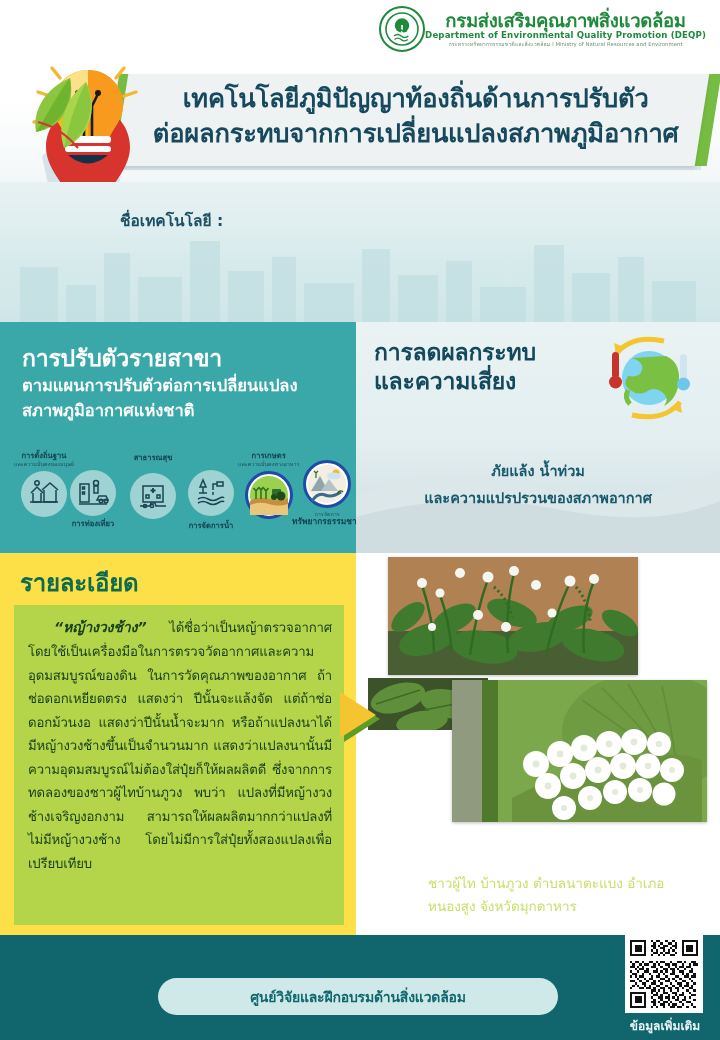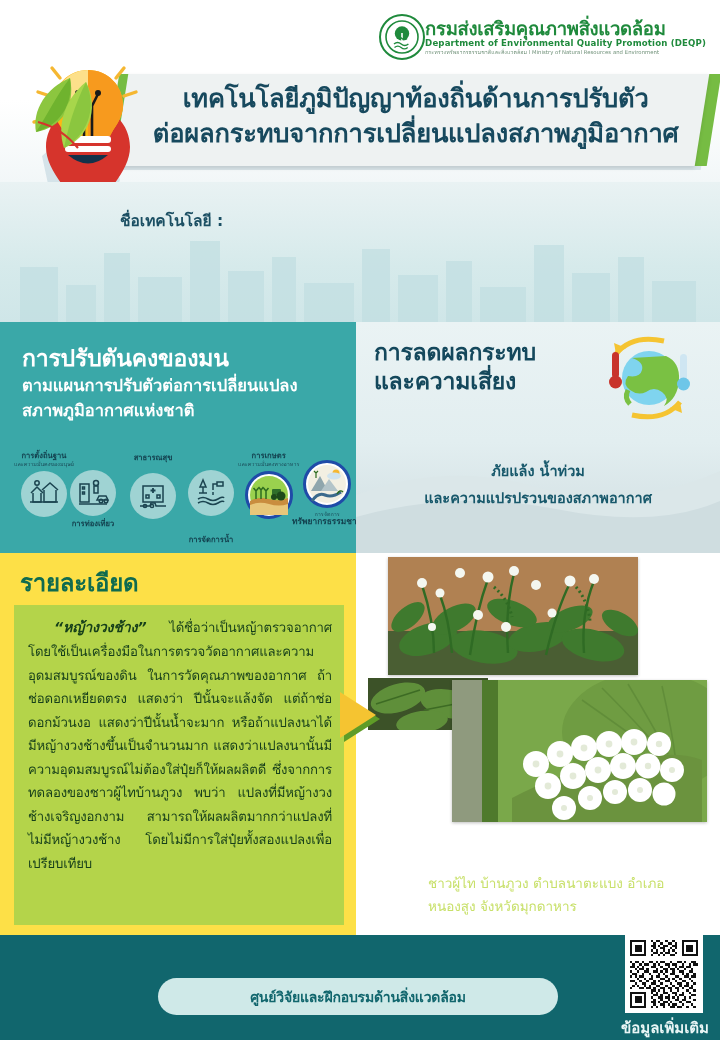--- a/index.html
+++ b/index.html
@@ -16,22 +16,22 @@
     background: #ffffff;
     overflow: hidden;
   }
 
   
   .header {
     position: absolute; left: 0; top: 0; width: 720px; height: 182px;
     background: linear-gradient(#ffffff 0%, #ffffff 55%, #f2f7f8 100%);
   }
   .logo-block {
-    position: absolute; right: 14px; top: 14px;
-    display: flex; align-items: center; 
+    position: absolute; right: 14px; top: 6px;
+    display: flex; align-items: center;  text-align: center;
   }
   .logo-mark {
     width: 46px; height: 46px; border-radius: 50%;
     border: 2.5px solid #1f8a3c; background: #ffffff;
     display: flex; align-items: center; justify-content: center; flex: none;
   }
   .logo-text { line-height: 1.05; }
   .logo-th {
     font-size: 18.5px; font-weight: bold; color: #1f8a3c;
     letter-spacing: -0.3px; white-space: nowrap;
@@ -197,21 +197,21 @@
   }
   .footer-pill span {
     font-size: 14px; font-weight: bold; color: #11666d; letter-spacing: -0.2px;
   }
   .qr-box {
     position: absolute; left: 625px; top: 935px; width: 78px; height: 78px;
     background: #ffffff; padding: 5px;
   }
   .qr-cap {
     position: absolute; left: 620px; top: 1016px; width: 90px; text-align: center;
-    font-size: 15px; font-weight: bold; color: #eaf6f6;
+    font-size: 12px; font-weight: bold; color: #eaf6f6;
   }
 </style>
 </head>
 <body>
 
 <div id="poster">
 
   <div class="header">
 
     <div class="logo-block">
@@ -295,21 +295,21 @@
         <rect x="534" y="18" width="30" height="77"></rect>
         <rect x="572" y="46" width="38" height="49"></rect>
         <rect x="618" y="30" width="26" height="65"></rect>
         <rect x="652" y="54" width="44" height="41"></rect>
       </g>
     </svg>
     <div class="tech-label">ชื่อเทคโนโลยี :</div>
   </div>
 
   <div class="panel-left">
-    <div class="pl-h1">การปรับตันคงของมน</div>
+    <div class="pl-h1">การปรับตัวรายสาขา</div>
     <div class="pl-h2">
       <span>ตามแผนการปรับตัวต่อการเปลี่ยนแปลง</span><br>
       <span>สภาพภูมิอากาศแห่งชาติ</span>
     </div>
   </div>
 
   <div class="sectors">
 
     <div class="sector" style="left:14px; top:0;">
       <div class="sec-lab">การตั้งถิ่นฐาน</div>
@@ -364,21 +364,21 @@
           <path d="M8 3 L5 10h6z"></path>
             <path d="M8 10v6"></path>
             <path d="M4 16h8"></path>
           <path d="M22 5h6v4h-6z"></path>
             <path d="M22 7h-4v6"></path>
             <path d="M18 15v3"></path>
           <path d="M3 22q5-3 10 0t10 0 6-1"></path>
             <path d="M3 26q5-3 10 0t10 0 6-1"></path>
         </svg>
       </div>
-      <div class="sec-lab" style="margin-top:20px;">การจัดการน้ำ</div>
+      <div class="sec-lab" style="margin-top:6px;">การจัดการน้ำ</div>
     </div>
 
     <div class="sector" style="left:238px; top:0;">
       <div class="sec-lab">การเกษตร</div>
       <div class="sec-lab small">และความมั่นคงทางอาหาร</div>
       <div class="sec-circle hl" style="margin-top:4px;">
         <svg width="40" height="40" viewBox="0 0 40 40">
           <circle cx="20" cy="20" r="19" fill="#9ad14e"></circle>
           <path d="M1 26q9-5 19-2t19-1v16H1z" fill="#c98d3e"></path>
           <path d="M1 30q9-4 19-1t19 0v11H1z" fill="#e8c77a"></path>

